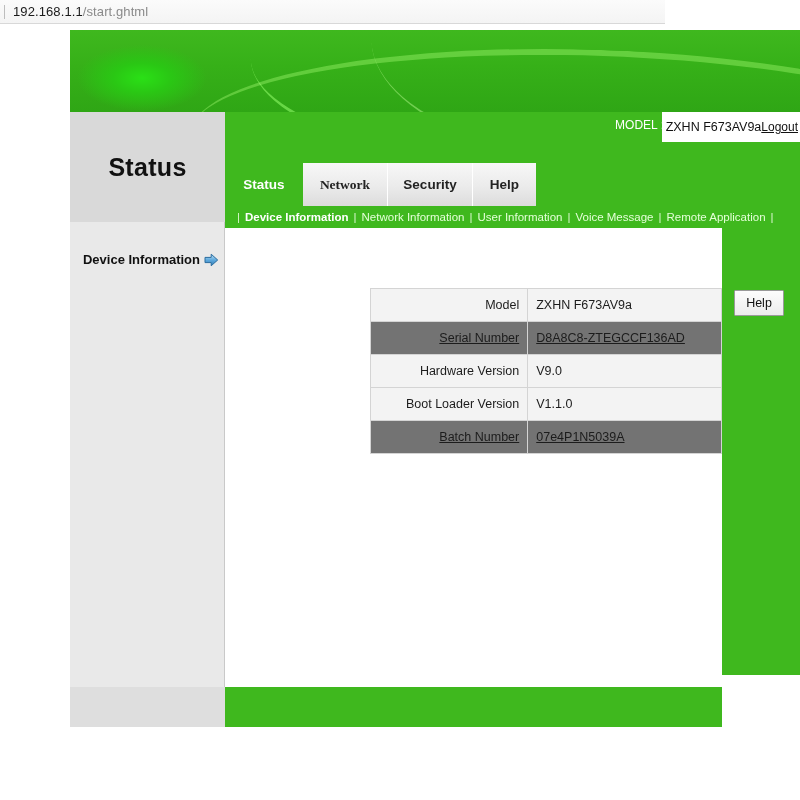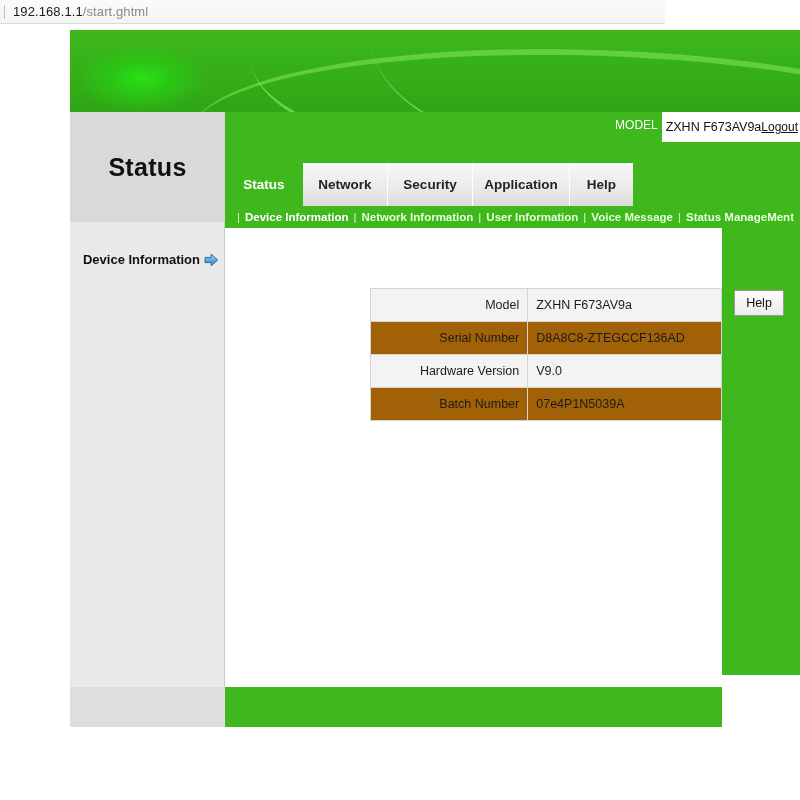--- a/index.html
+++ b/index.html
@@ -184,21 +184,20 @@
   .subnav .pipe {
     color: #d9f7cc;
     font-size: 11.5px;
     margin: 0 5px;
   }
   .subnav .snitem {
     font-size: 11.5px;
     color: #e4ffd8;
     cursor: pointer;
     white-space: nowrap;
-    font-weight: bold;
   }
   .subnav .snitem.active {
     color: #ffffff;
     font-weight: bold;
   }
 
   
   .sidebar {
     position: absolute;
     left: 0; top: 192px;
@@ -276,21 +275,21 @@
   }
   .infotable td.k {
     width: 164px;
     text-align: right;
   }
   .infotable td.v {
     width: 200px;
     text-align: left;
   }
   .infotable tr.alt td { background: #f3f3f3; }
-  .infotable tr.plain td { background: #a16207; }
+  .infotable tr.plain td { background: #737373; text-decoration: underline; }
 
   
   .footer-left {
     position: absolute;
     left: 0; top: 657px;
     width: 155px; height: 40px;
     background: #dedede;
   }
   .footer-bar {
     position: absolute;
@@ -324,37 +323,36 @@
   </div>
 
   <div class="statusbox">
     <div class="title">Status</div>
   </div>
 
   <div class="tabband"></div>
 
   <div class="tabs">
     <div class="tab active" style="width:78px;">Status</div>
-    <div class="tab" style="width:84px;">Network</div>
+    <div class="tab" style="width:84px;font-family:Liberation Serif, serif;">Network</div>
     <div class="tab" style="width:84px;">Security</div>
-    <div class="tab" style="width:96px;">Application</div>
     <div class="tab last" style="width:63px;">Help</div>
   </div>
 
   <div class="subnav">
     <span class="pipe">|</span>
     <span class="snitem active">Device Information</span>
     <span class="pipe">|</span>
     <span class="snitem">Network Information</span>
     <span class="pipe">|</span>
     <span class="snitem">User Information</span>
     <span class="pipe">|</span>
     <span class="snitem">Voice Message</span>
     <span class="pipe">|</span>
-    <span class="snitem">Status ManageMent</span>
+    <span class="snitem">Remote Application</span>
     <span class="pipe">|</span>
   </div>
 
   <div class="sidebar">
     <div class="sbitem">
       <span class="sblabel">Device Information</span>
       <span class="arrow-icon">
         <svg width="15" height="14" viewBox="0 0 15 14" xmlns="http://www.w3.org/2000/svg">
           <defs>
             <linearGradient id="arrGrad" x1="0" y1="0" x2="0" y2="1">
@@ -377,20 +375,24 @@
           <td class="v">ZXHN F673AV9a</td>
         </tr>
         <tr class="plain">
           <td class="k">Serial Number</td>
           <td class="v">D8A8C8-ZTEGCCF136AD</td>
         </tr>
         <tr class="alt">
           <td class="k">Hardware Version</td>
           <td class="v">V9.0</td>
         </tr>
+        <tr class="alt">
+          <td class="k">Boot Loader Version</td>
+          <td class="v">V1.1.0</td>
+        </tr>
         <tr class="plain">
           <td class="k">Batch Number</td>
           <td class="v">07e4P1N5039A</td>
         </tr>
       </tbody>
     </table>
   </div>
 
   <div class="rightpanel">
     <div class="helpbtn">Help</div>

